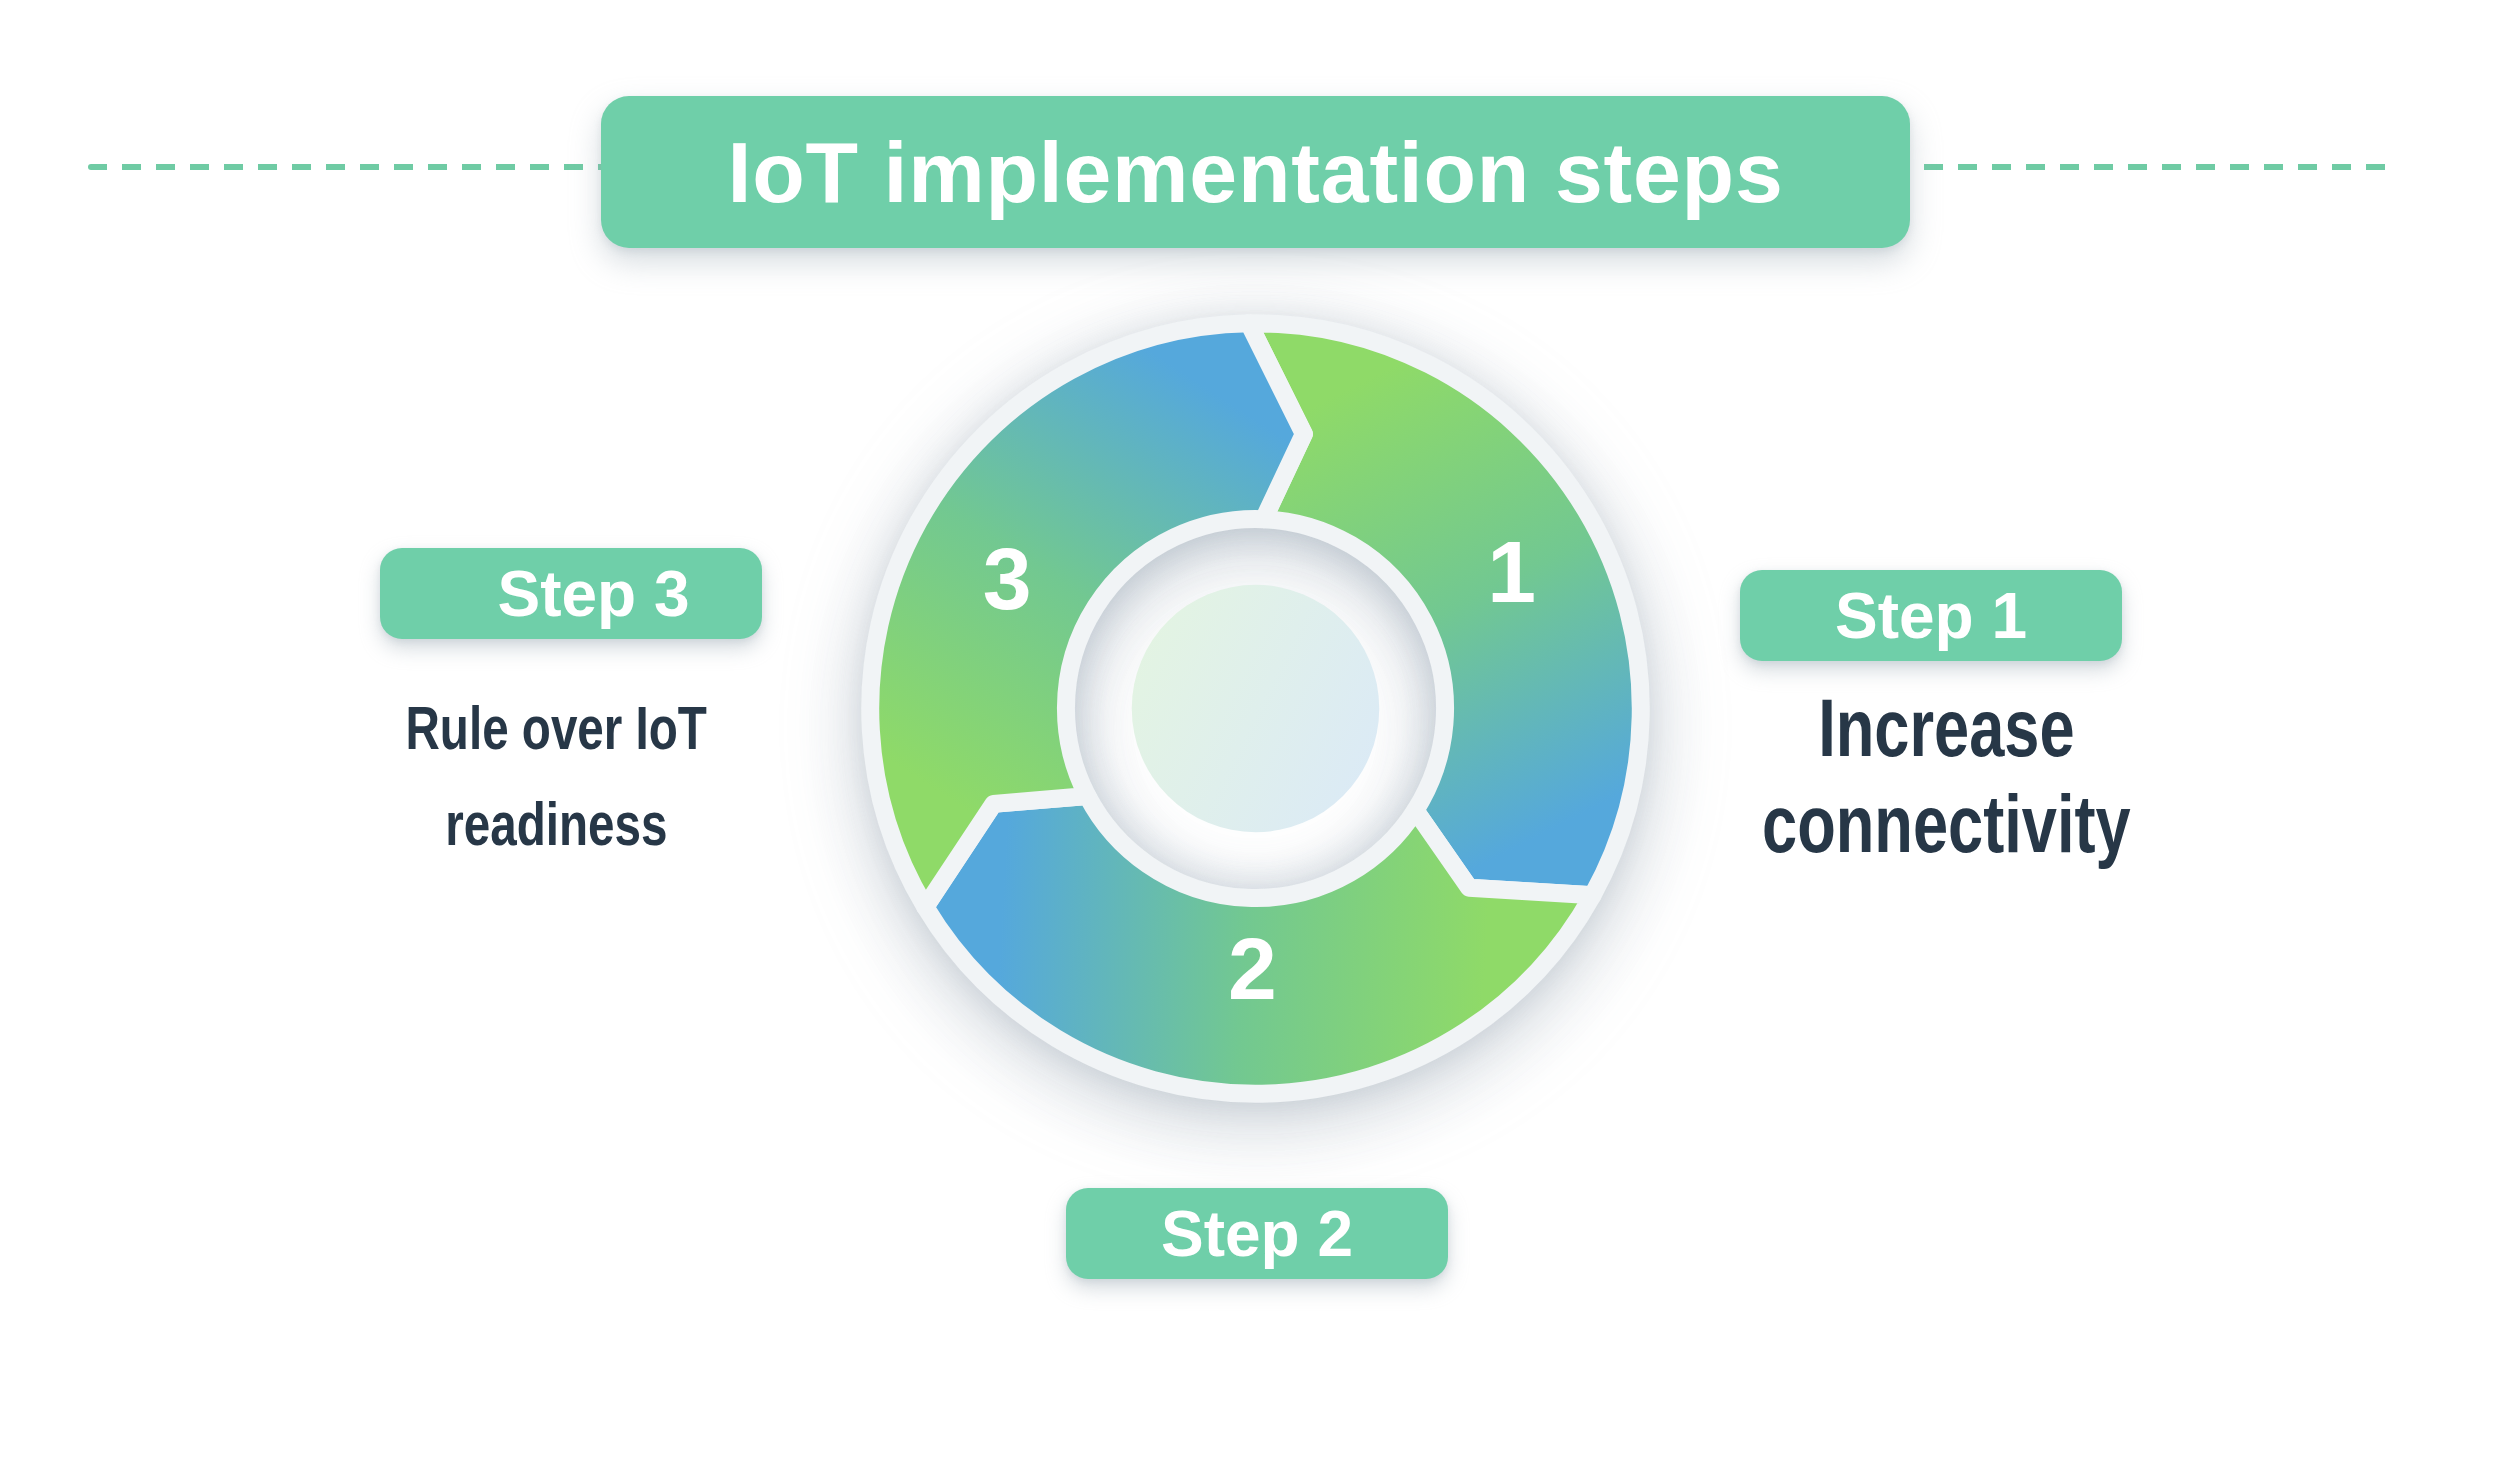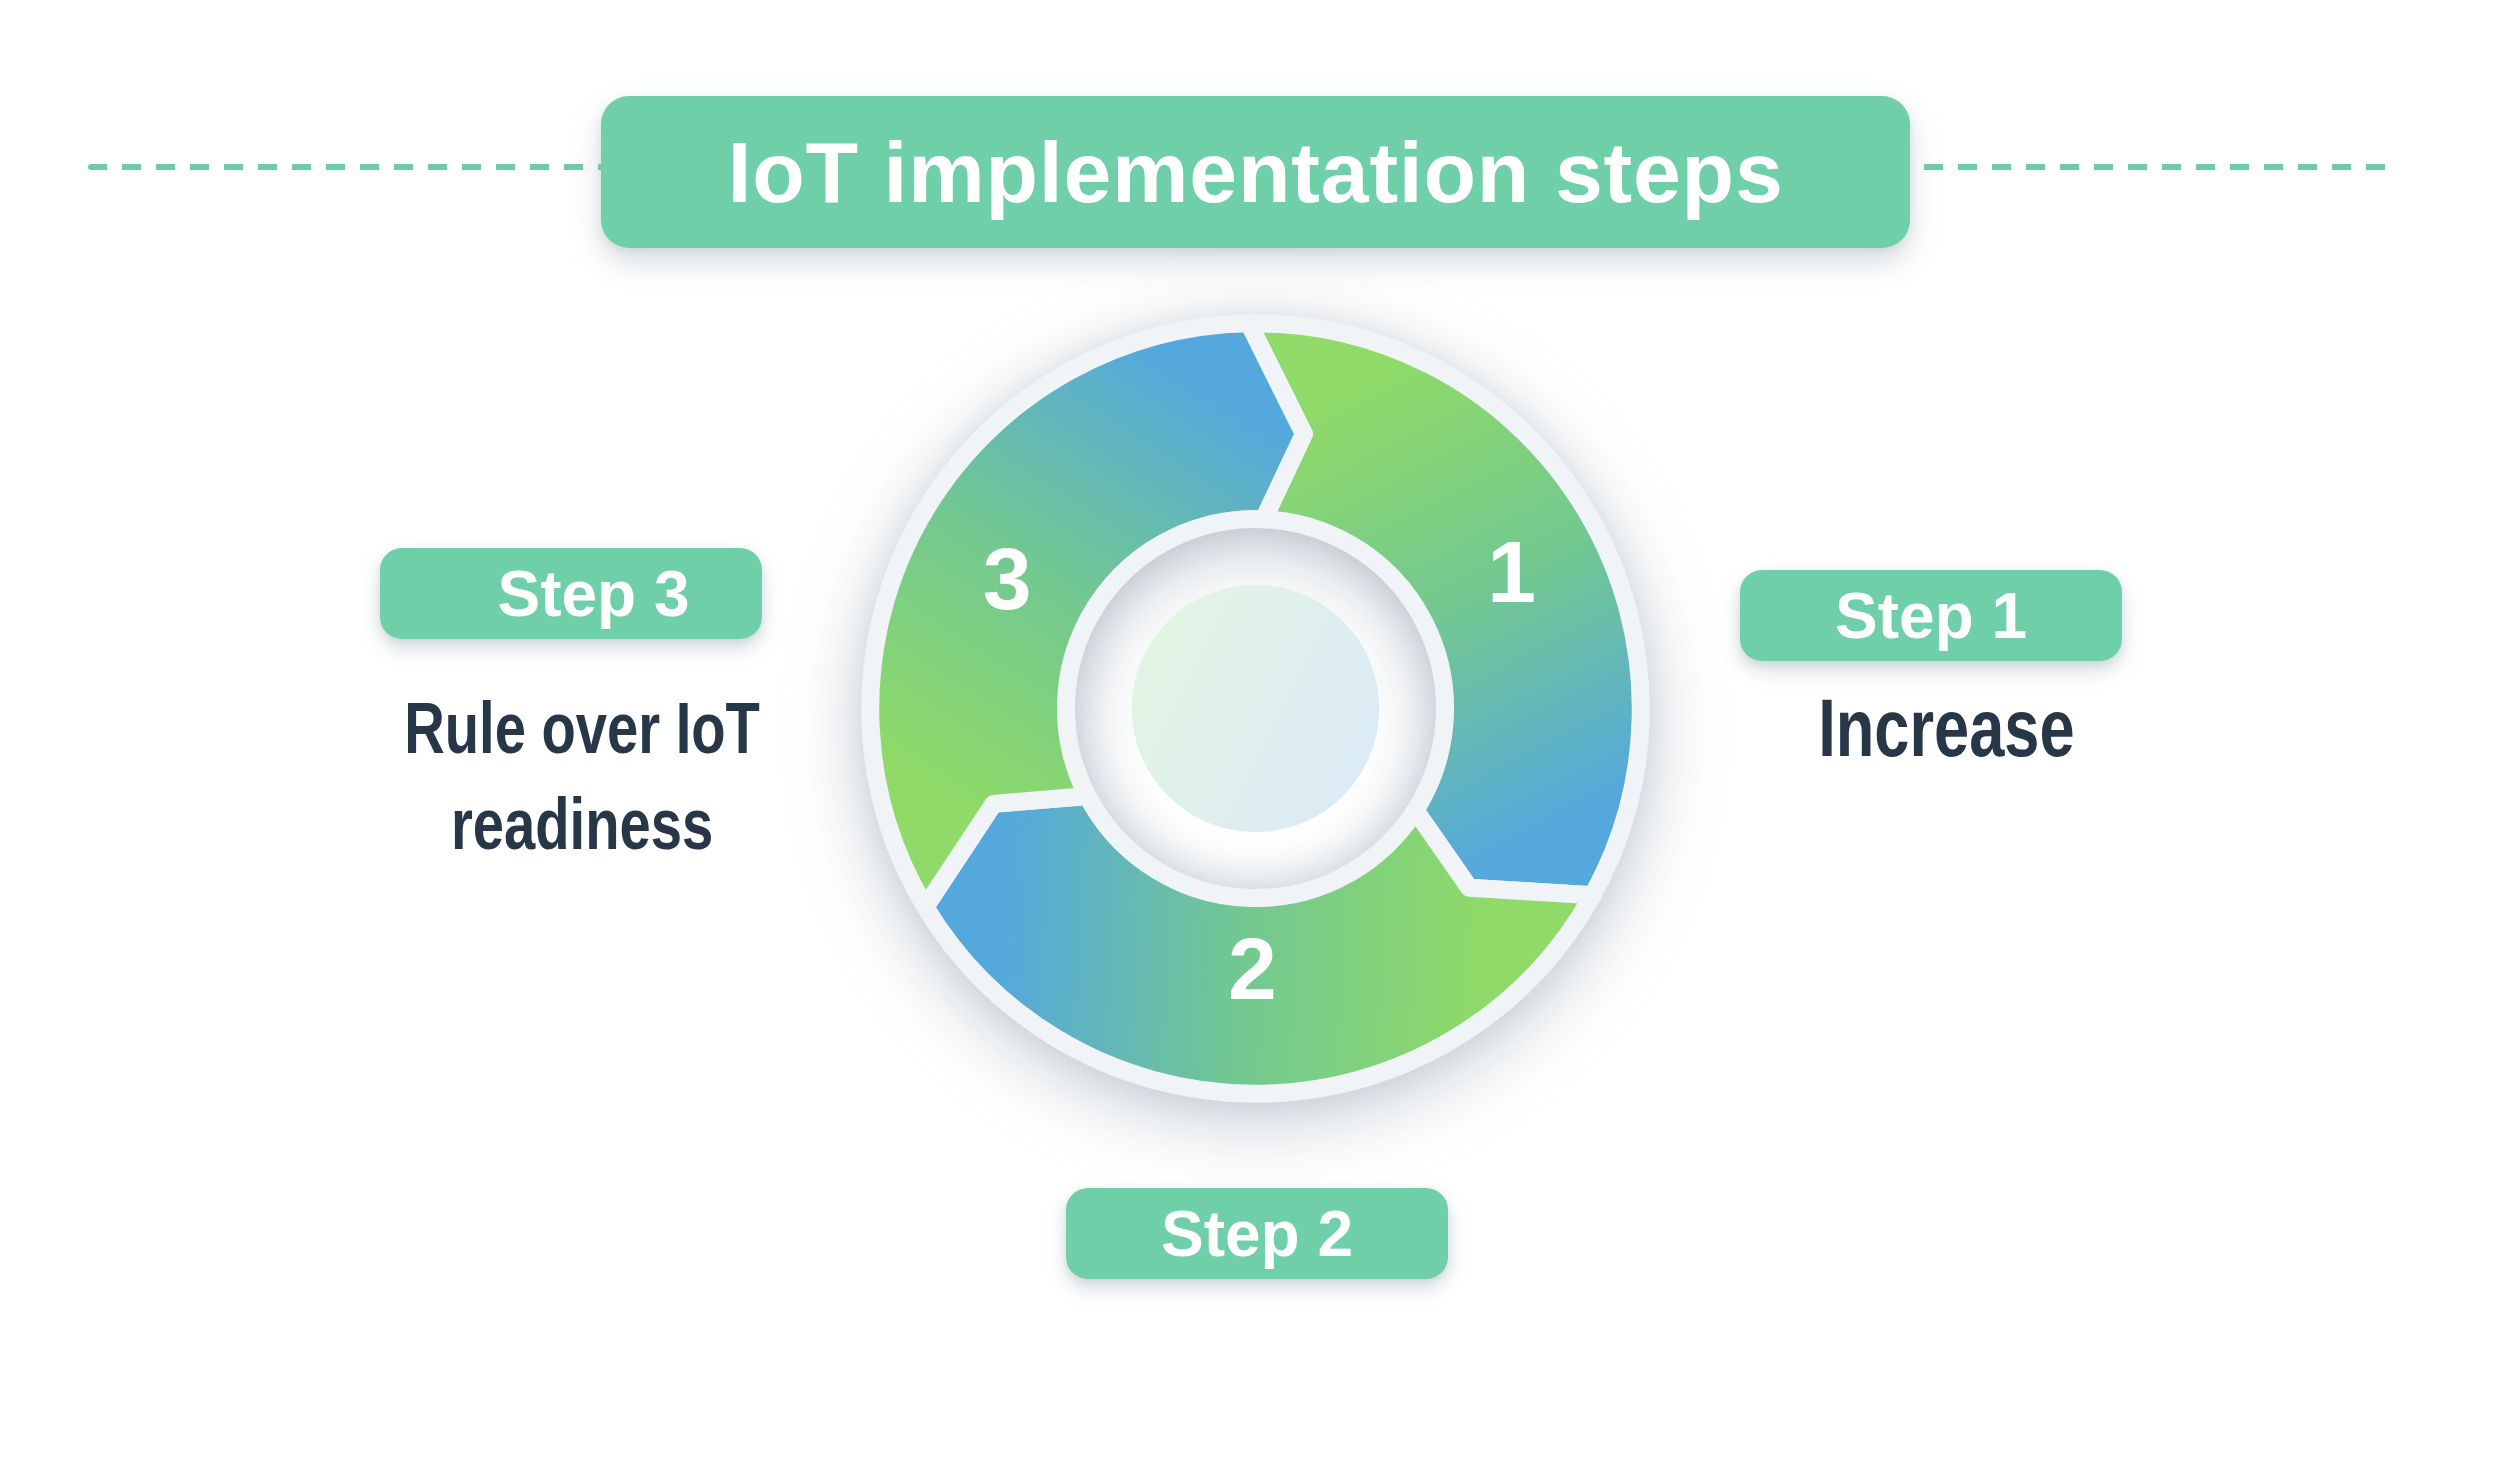--- a/index.html
+++ b/index.html
@@ -42,21 +42,21 @@
   .badge.pos-step1{left:1740px;top:548px;}
   .badge.pos-step3{left:380px;top:548px;}
   .badge.pos-step2{left:1066px;top:1188px;}
   
   .desc{
     position:absolute;text-align:center;font-weight:700;color:#273747;
   }
   .desc .line{display:block;}
   .desc .cond{display:inline-block;transform:scaleX(0.78);transform-origin:50% 50%;white-space:nowrap;}
   .desc.pos-right{left:1672px;top:680px;width:548px;font-size:81px;line-height:96px;}
-  .desc.pos-left{left:308px;top:680px;width:548px;font-size:72px;line-height:96px;}
+  .desc.pos-left{left:282px;top:680px;width:548px;font-size:61px;line-height:96px;}
   .desc.pos-bottom{left:631px;top:1356px;width:1253px;font-size:88px;line-height:110px;}
 </style>
 </head>
 <body>
 
 <div id="page">
 
   <div class="dash-line" style="--dash-color: #6FCBA4;"></div>
 
   <div class="banner" style="background-color: rgb(111, 207, 169);">
@@ -97,20 +97,21 @@
     <text class="segnum" x="832" y="331" text-anchor="middle" dominant-baseline="central" style="fill: rgb(255, 255, 255);">1</text>
     <text class="segnum" x="501" y="838" text-anchor="middle" dominant-baseline="central" style="fill: rgb(255, 255, 255);">2</text>
     <text class="segnum" x="188" y="340" text-anchor="middle" dominant-baseline="central" style="fill: rgb(255, 255, 255);">3</text>
   </svg>
 
   <div class="badge pos-step1" style="background-color: rgb(111, 207, 169); margin-top: 22px;">
     <span style="color: rgb(255, 255, 255);">Step 1</span>
   </div>
   <div class="desc pos-right" style="color: rgb(39, 55, 71);">
     <span class="line"><span class="cond">Increase</span></span>
+    <span class="line"><span class="cond">connectivity</span></span>
   </div>
 
   <div class="badge pos-step2" style="background-color: rgb(111, 207, 169);">
     <span style="color: rgb(255, 255, 255);">Step 2</span>
   </div>
 
   <div class="badge pos-step3" style="background-color: rgb(111, 207, 169);">
     <span style="color: rgb(255, 255, 255); margin-left: 45px;">Step 3</span>
   </div>
   <div class="desc pos-left" style="color: rgb(39, 55, 71);">

